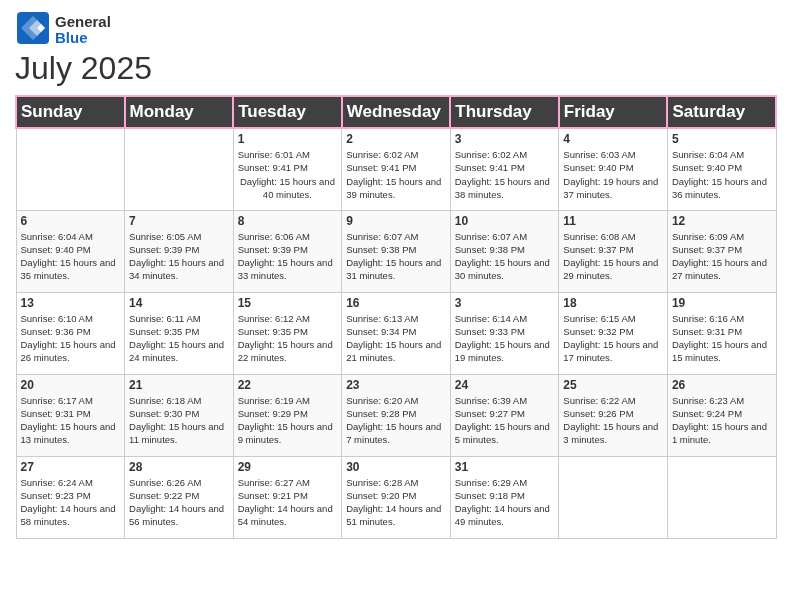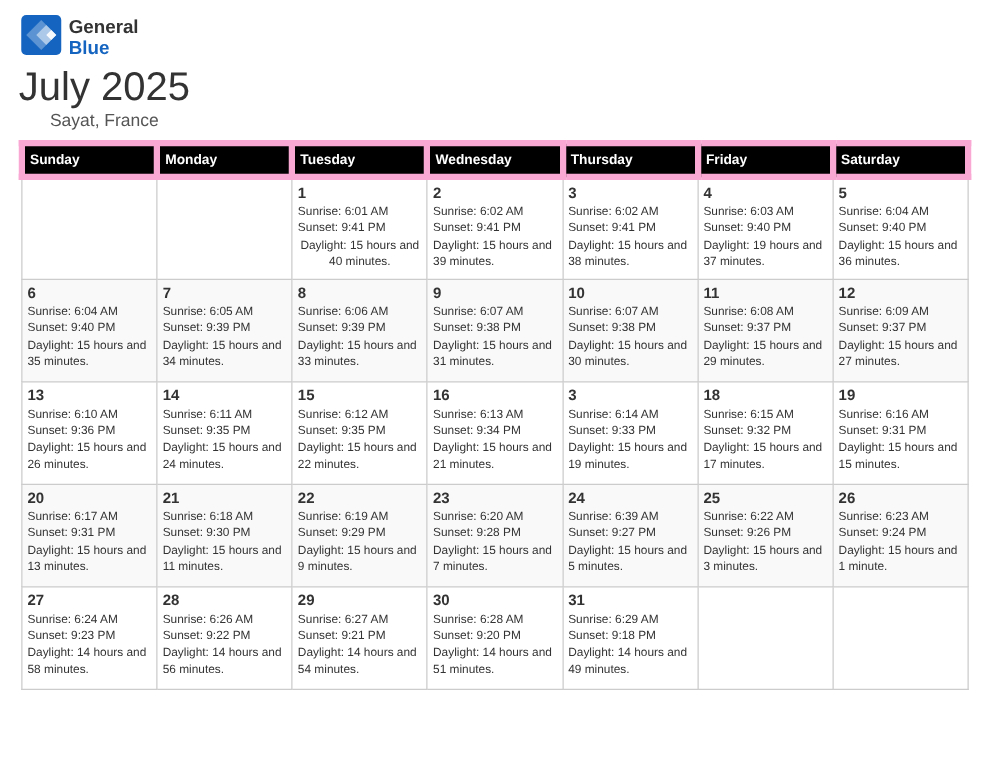--- a/index.html
+++ b/index.html
@@ -38,27 +38,27 @@
     .subtitle {
       font-size: 14px;
       color: #555;
     }
     .calendar {
       width: 100%;
       border-collapse: collapse;
       font-size: 9.5px;
     }
     .calendar thead tr th {
-      background: #000000;
+      background: #404040;
       color: #fff;
       padding: 5px 4px;
-      font-size: 11px;
+      font-size: 17px;
       font-weight: bold;
       text-align: left;
-      border: 5px solid #f9a8d4;
+      border: 2px solid #f9a8d4;
     }
     .calendar tbody tr td {
       border: 1px solid #ccc;
       vertical-align: top;
       padding: 3px 4px;
       width: calc(100%/7);
       height: 82px;
       background: #fff;
     }
     .calendar tbody tr:nth-child(even) td {
@@ -93,21 +93,20 @@
           <polygon points="26,14 30,18 26,22 22,18" fill="white" opacity="0.9"></polygon>
         </svg>
       </div>
       <div style="margin-left:4px; line-height:1.1;">
         <div style="font-size:15px; font-weight:bold; color:#333;">General</div>
         <div style="font-size:15px; font-weight:bold; color:#1565c0;">Blue</div>
       </div>
     </div>
     <div class="title-block">
       <div class="month-title">July 2025</div>
-      <div class="subtitle">Sayat, France</div>
     </div>
   </div>
 
   <table class="calendar">
     <thead>
       <tr id="dow-header">
           <th>Sunday</th>
           <th>Monday</th>
           <th>Tuesday</th>
           <th>Wednesday</th>

